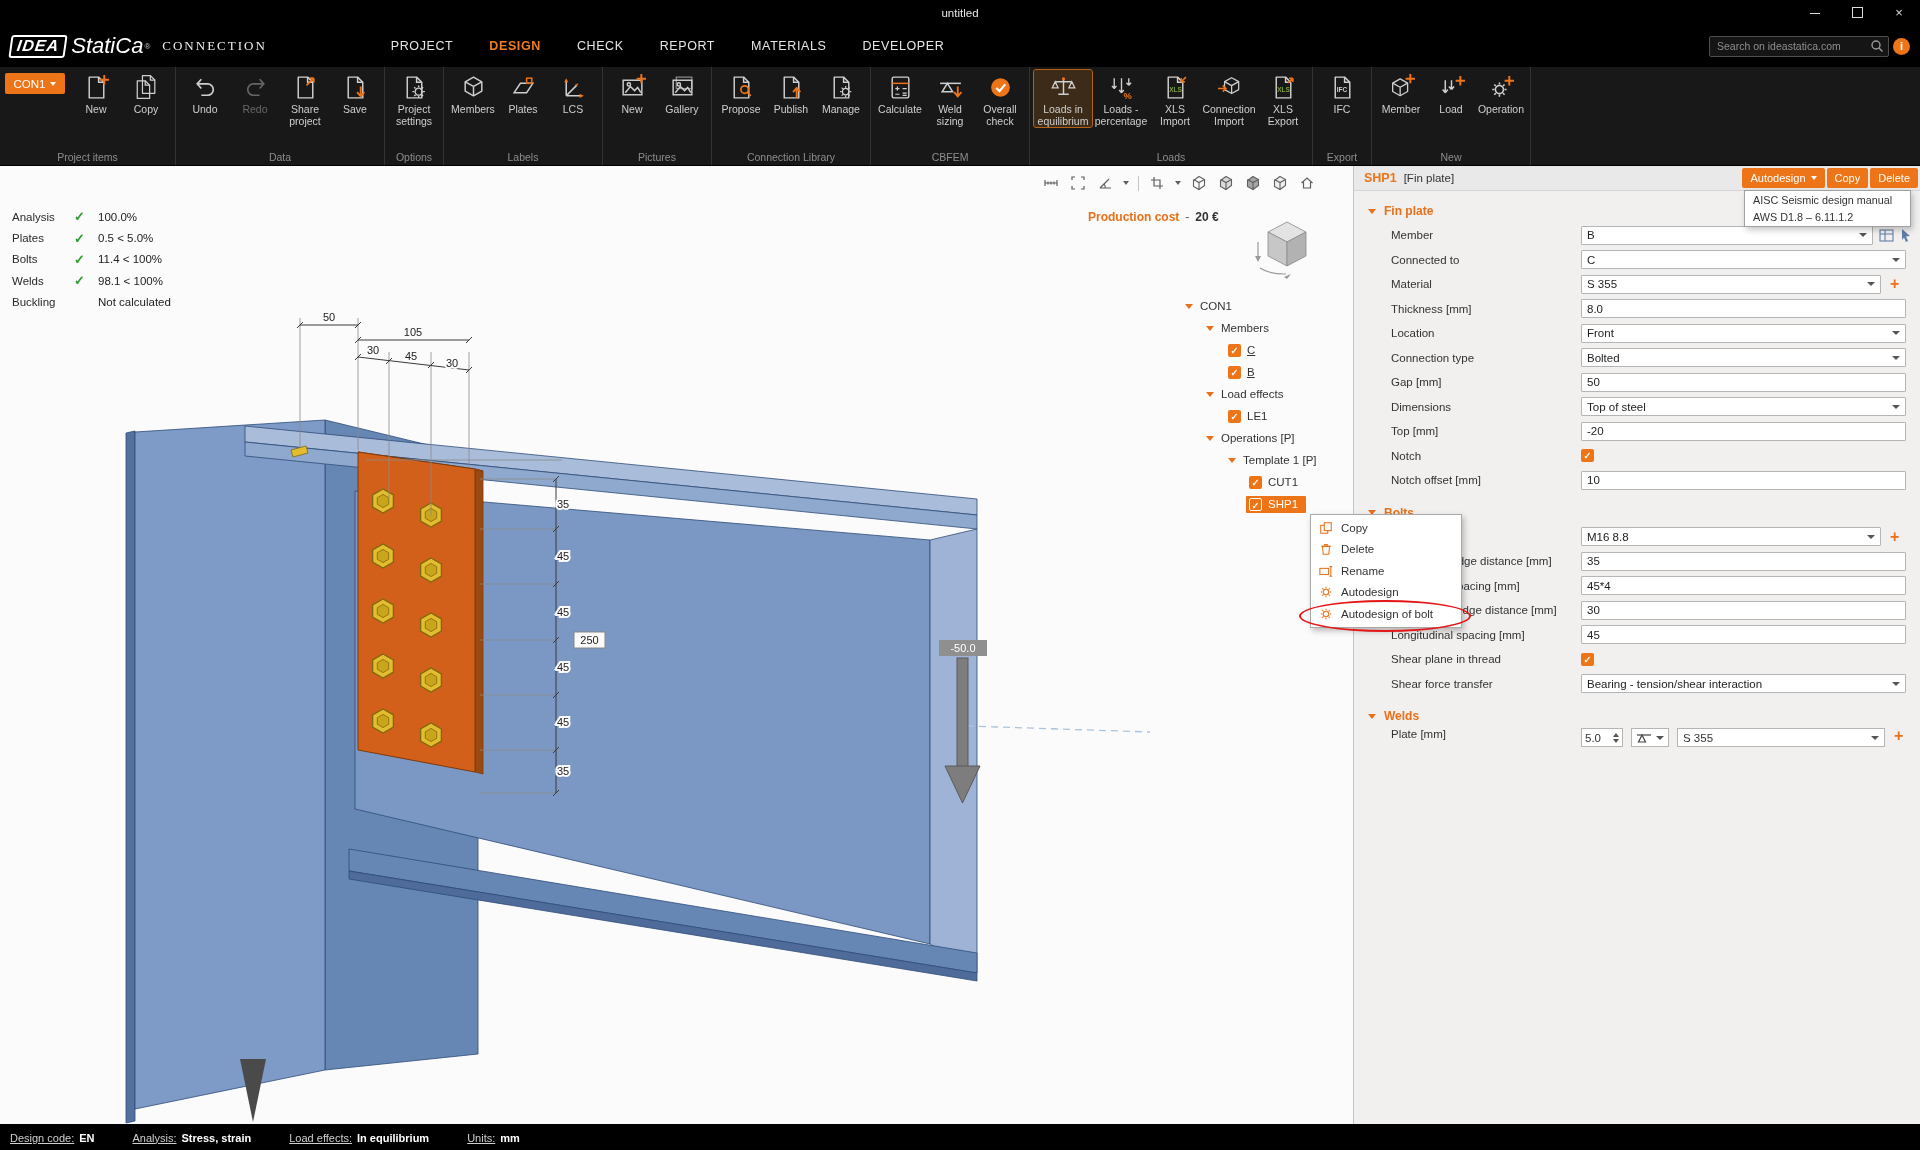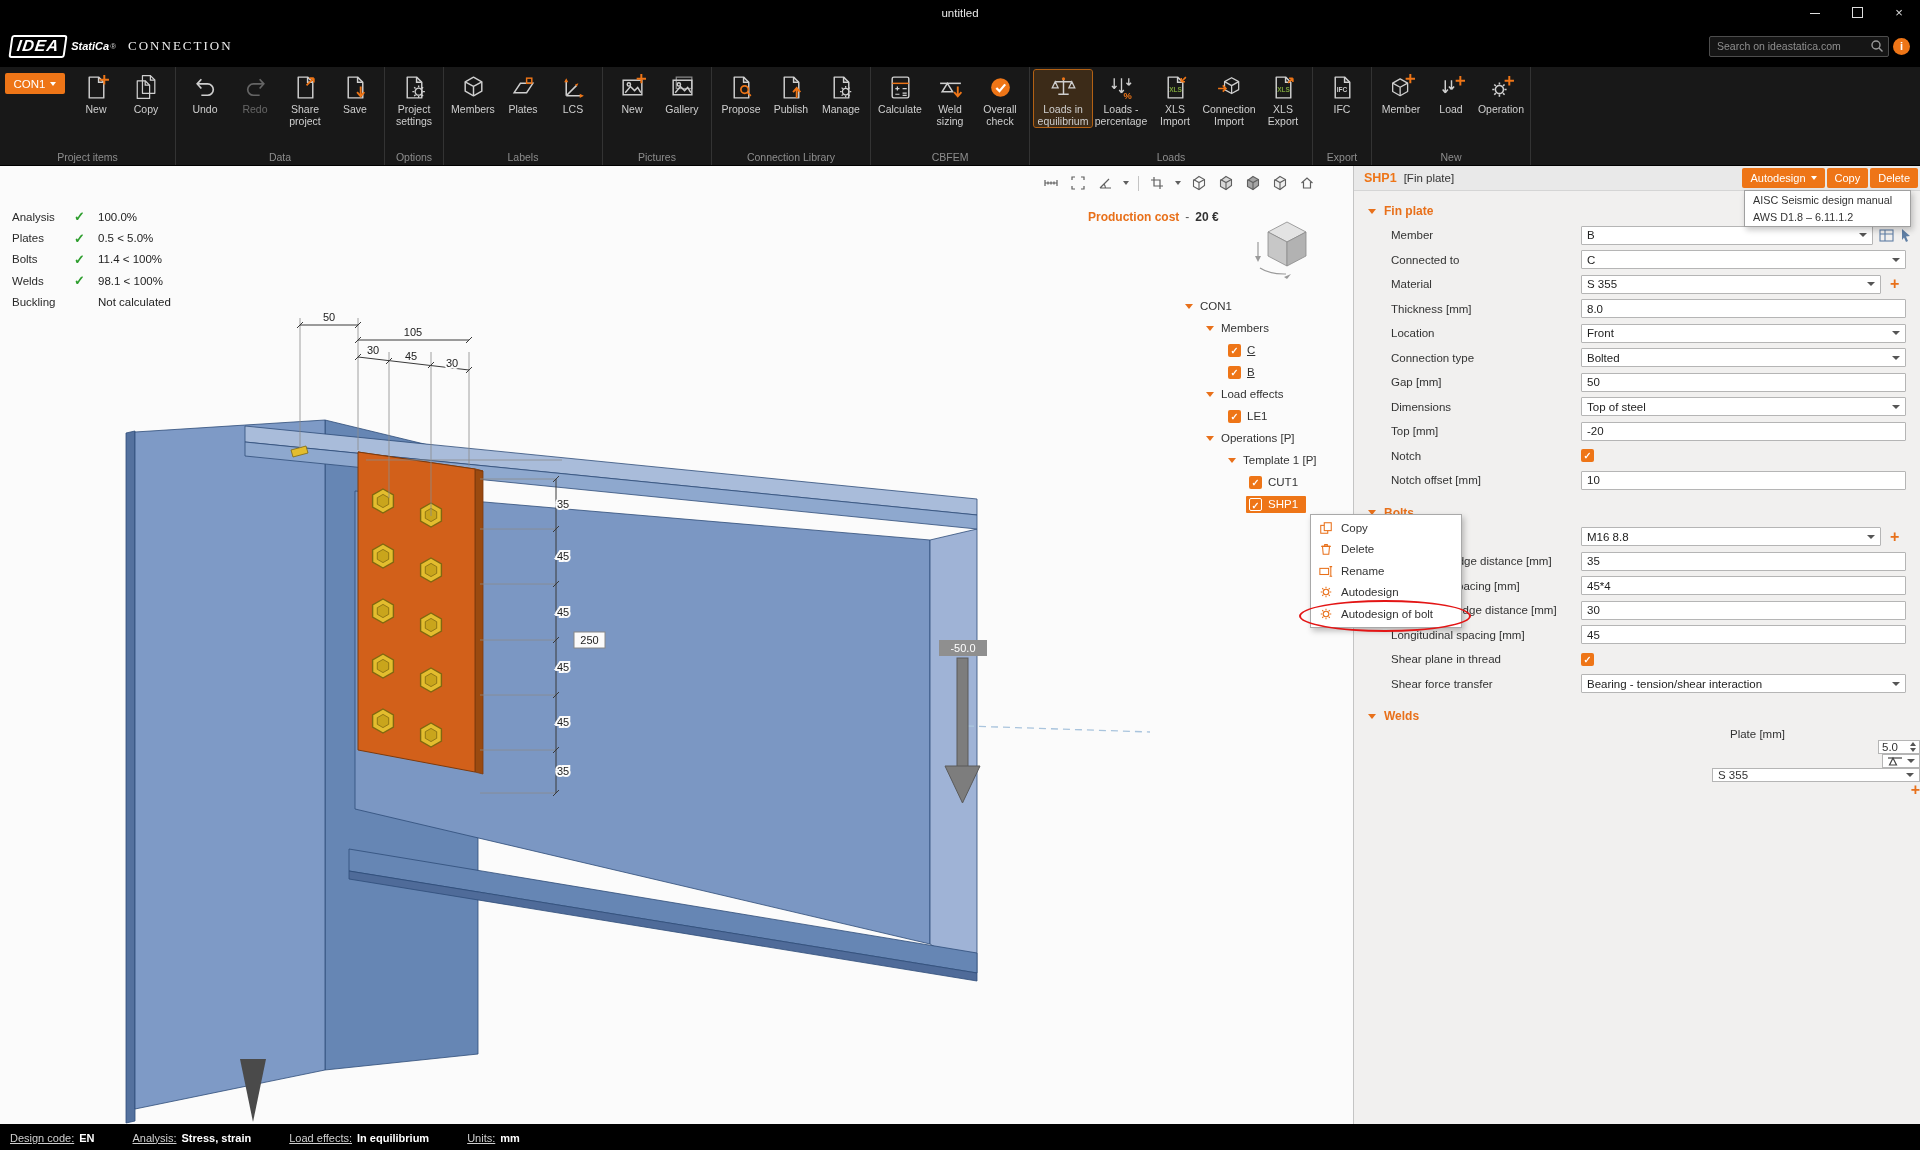--- a/index.html
+++ b/index.html
@@ -10,21 +10,21 @@
   .titlebar .title{position:absolute;left:0;right:0;text-align:center;font-size:11.5px;color:#e8e8e8;}
   .win-controls{margin-left:auto;display:flex;height:100%;}
   .win-btn{width:42px;display:flex;align-items:center;justify-content:center;color:#ddd;font-size:13px;}
   .win-min-glyph{width:10px;border-bottom:1.5px solid #ddd;height:1px;display:block;}
   .win-max-glyph{width:9px;height:9px;border:1.2px solid #ddd;display:block;}
 
   
   .menubar{height:42px;background:#000;display:flex;align-items:center;padding:0 10px;}
   .logo{display:flex;align-items:center;color:#fff;}
   .logo-idea{font-style:italic;font-weight:bold;font-size:16px;border:2px solid #fff;border-radius:3px;padding:0 5px 1px 5px;transform:skewX(-8deg);letter-spacing:1px;}
-  .logo-statica{font-weight:bold;font-size:11px;margin-left:5px;font-style:italic;}
+  .logo-statica{font-weight:normal;font-size:22px;margin-left:5px;font-style:italic;}
   .logo-reg{font-size:8px;vertical-align:top;margin-left:1px;color:#ccc;}
   .logo-product{font-size:13px;letter-spacing:2px;margin-left:12px;color:#eee;font-family:Liberation Serif, serif;}
   .menu-items{display:flex;margin-left:110px;gap:8px;}
   .menu-item{color:#e6e6e6;font-size:12.5px;letter-spacing:.6px;padding:6px 14px;cursor:pointer;}
   .menu-item.active{color:#f07d1d;font-weight:bold;}
   .menubar-right{margin-left:auto;display:flex;align-items:center;gap:4px;}
   .searchbox{position:relative;width:180px;}
   .searchbox input{width:100%;height:21px;background:#151515;border:1px solid #4d4d4d;color:#bbb;font-size:10.5px;padding:0 24px 0 7px;box-sizing:border-box;border-radius:2px;font-family:"Liberation Sans",sans-serif;}
   .searchbox input::placeholder{color:#8f8f8f;}
   .search-glyph{position:absolute;right:5px;top:3px;}
@@ -105,21 +105,21 @@
   .type-select .pcaret{display:block;}
   .pcheckbox{display:none;width:13px;height:13px;background:#ee7517;border-radius:2px;color:#fff;font-size:9.5px;line-height:13px;text-align:center;font-weight:bold;cursor:pointer;}
   .type-check.f-checked .pcheckbox{display:block;}
   .pplus{display:none;color:#e8701a;font-size:16px;font-weight:bold;margin-left:9px;line-height:1;cursor:pointer;}
   .f-plus .pplus{display:block;}
   .f-plus .pvalue{width:300px;}
   .f-member_icons .pvalue{width:292px;}
   .extra-icons{display:none;margin-left:6px;gap:4px;align-items:center;}
   .f-member_icons .extra-icons{display:flex;}
 
-  .weldrow{display:flex;align-items:flex-end;height:24.5px;padding-left:37px;color:#333;flex-direction:column;}
+  .weldrow{display:flex;align-items:flex-start;height:24.5px;padding-left:37px;color:#333;}
   .wr-small{width:42px;height:19px;background:#fff;border:1px solid #b5b5b5;box-sizing:border-box;display:flex;align-items:center;padding:0 3px;position:relative;}
   .wr-small .num{flex:1;}
   .stepper{display:flex;flex-direction:column;gap:2px;}
   .step-up{width:0;height:0;border-left:3px solid transparent;border-right:3px solid transparent;border-bottom:4px solid #555;}
   .step-dn{width:0;height:0;border-left:3px solid transparent;border-right:3px solid transparent;border-top:4px solid #555;}
   .wr-icon{width:38px;height:19px;background:#fff;border:1px solid #b5b5b5;box-sizing:border-box;display:flex;align-items:center;justify-content:space-between;padding:0 4px;margin-left:8px;cursor:pointer;}
   .wr-mat{width:208px;height:19px;background:#fff;border:1px solid #b5b5b5;box-sizing:border-box;display:flex;align-items:center;padding:0 5px;margin-left:8px;cursor:pointer;}
 
   
   .statusbar{height:27px;background:#000;color:#ddd;display:flex;align-items:center;padding-left:10px;gap:38px;font-size:11px;}
@@ -177,20 +177,28 @@
         </div>
     </div>
   </div>
 
   <div class="menubar">
     <div class="logo">
       <span class="logo-idea">IDEA</span>
       <span class="logo-statica">StatiCa</span>
       <span class="logo-reg">®</span>
       <span class="logo-product">CONNECTION</span>
+    </div>
+    <div class="menu-items">
+      <div class="menu-item">PROJECT</div>
+      <div class="menu-item active">DESIGN</div>
+      <div class="menu-item">CHECK</div>
+      <div class="menu-item">REPORT</div>
+      <div class="menu-item">MATERIALS</div>
+      <div class="menu-item">DEVELOPER</div>
     </div>
     <div class="menubar-right">
       <div class="searchbox">
         <input type="text" placeholder="Search on ideastatica.com" style="">
         <span class="search-glyph">
           <svg width="14" height="14" viewBox="0 0 14 14">
               <circle cx="6" cy="6" r="4" fill="none" stroke="#9a9a9a" stroke-width="1.4"></circle>
               <path d="M9 9l3.5 3.5" stroke="#9a9a9a" stroke-width="1.4"></path>
             </svg>
         </span>

